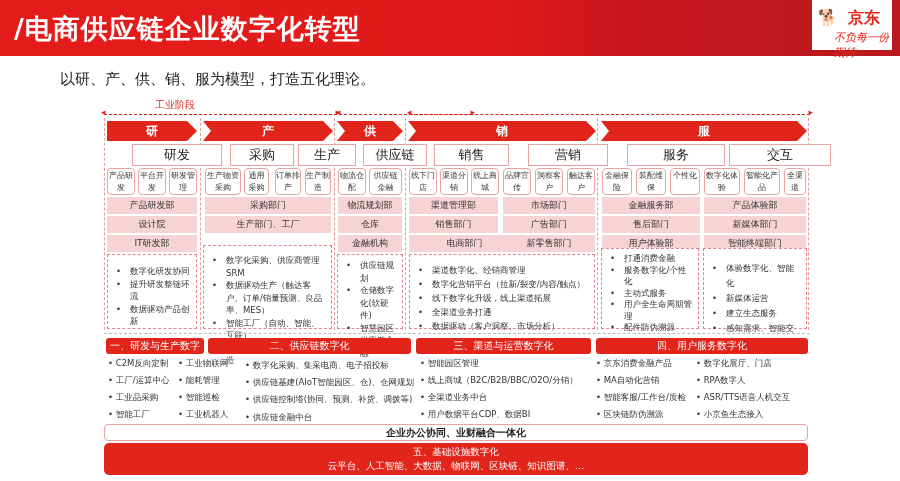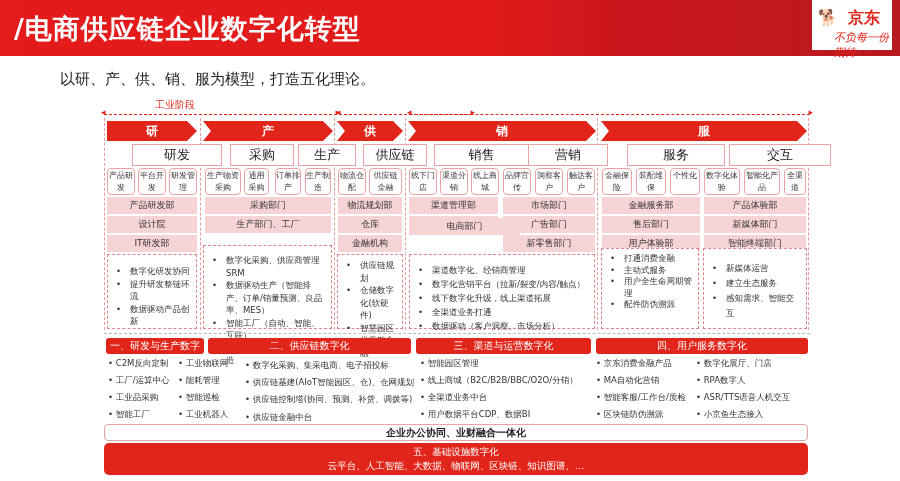--- a/index.html
+++ b/index.html
@@ -82,21 +82,21 @@
 <div class="white-box" style="left:273px;top:144px;width:58px">生产</div>
 <div class="small-box" style="left:205px;top:168px;width:36px">生产物资采购</div>
 <div class="small-box" style="left:244px;top:168px;width:25px">通用采购</div>
 <div class="small-box" style="left:275px;top:168px;width:26px">订单排产</div>
 <div class="small-box" style="left:305px;top:168px;width:26px">生产制造</div>
 <div class="pink-box" style="left:205px;top:197px;width:126px">采购部门</div>
 <div class="pink-box" style="left:205px;top:216px;width:126px">生产部门、工厂</div>
 <div class="bullet-box" style="left:203px;top:245px;width:129px;height:84px">
   <ul>
     <li>数字化采购、供应商管理SRM</li>
-    <li>数据驱动生产（智能排产、订单/销量预测、良品率、MES）</li>
+    <li>数据驱动生产（触达客户、订单/销量预测、良品率、MES）</li>
     <li>智能工厂（自动、智能、互联）</li>
     <li>数字孪生、仿真、PLM改造</li>
   </ul>
 </div>
 
 <div class="chevron" style="left:337px;top:121px;width:66px">供</div>
 <div class="white-box" style="left:338px;top:144px;width:64px">供应链</div>
 <div class="small-box" style="left:338px;top:168px;width:28px">物流仓配</div>
 <div class="small-box" style="left:369px;top:168px;width:33px">供应链金融</div>
 <div class="pink-box" style="left:338px;top:197px;width:64px">物流规划部</div>
@@ -105,31 +105,31 @@
 <div class="bullet-box" style="left:337px;top:254px;width:66px;height:75px;padding-top:4px">
   <ul>
     <li>供应链规划</li>
     <li>仓储数字化(软硬件)</li>
     <li>智慧园区</li>
     <li>供应链金融</li>
   </ul>
 </div>
 
 <div class="chevron" style="left:408px;top:121px;width:188px">销</div>
-<div class="white-box" style="left:409px;top:144px;width:95px">销售</div>
+<div class="white-box" style="left:409px;top:144px;width:75px">销售</div>
 <div class="white-box" style="left:503px;top:144px;width:80px">营销</div>
 <div class="small-box" style="left:409px;top:168px;width:28px">线下门店</div>
 <div class="small-box" style="left:440px;top:168px;width:28px">渠道分销</div>
 <div class="small-box" style="left:471px;top:168px;width:28px">线上商城</div>
 <div class="small-box" style="left:503px;top:168px;width:28px">品牌宣传</div>
 <div class="small-box" style="left:535px;top:168px;width:28px">洞察客户</div>
 <div class="small-box" style="left:567px;top:168px;width:28px">触达客户</div>
 <div class="pink-box" style="left:409px;top:197px;width:89px">渠道管理部</div>
 <div class="pink-box" style="left:409px;top:216px;width:89px">销售部门</div>
-<div class="pink-box" style="left:409px;top:218px;width:111px">电商部门</div>
+<div class="pink-box" style="left:409px;top:235px;width:111px">电商部门</div>
 <div class="pink-box" style="left:503px;top:197px;width:92px">市场部门</div>
 <div class="pink-box" style="left:503px;top:216px;width:92px">广告部门</div>
 <div class="pink-box" style="left:503px;top:235px;width:92px">新零售部门</div>
 <div class="bullet-box" style="left:409px;top:254px;width:186px;height:75px;padding-top:8px;line-height:14px">
   <ul>
     <li>渠道数字化、经销商管理</li>
     <li>数字化营销平台（拉新/裂变/内容/触点）</li>
     <li>线下数字化升级，线上渠道拓展</li>
     <li>全渠道业务打通</li>
     <li>数据驱动（客户洞察、市场分析）</li>
@@ -147,27 +147,29 @@
 <div class="small-box" style="left:784px;top:168px;width:22px">全渠道</div>
 <div class="pink-box" style="left:602px;top:197px;width:98px">金融服务部</div>
 <div class="pink-box" style="left:602px;top:216px;width:98px">售后部门</div>
 <div class="pink-box" style="left:602px;top:235px;width:98px">用户体验部</div>
 <div class="pink-box" style="left:704px;top:197px;width:102px">产品体验部</div>
 <div class="pink-box" style="left:704px;top:216px;width:102px">新媒体部门</div>
 <div class="pink-box" style="left:704px;top:235px;width:102px">智能终端部门</div>
 <div class="bullet-box" style="left:601px;top:248px;width:98px;height:81px;padding-top:4px;line-height:11.5px">
   <ul>
     <li>打通消费金融</li>
+    <li>服务数字化/个性化</li>
     <li>主动式服务</li>
     <li>用户全生命周期管理</li>
     <li>配件防伪溯源</li>
   </ul>
 </div>
 <div class="bullet-box" style="left:703px;top:248px;width:104px;height:81px;padding-top:12px;line-height:15px">
   <ul>
+    <li>体验数字化、智能化</li>
     <li>新媒体运营</li>
     <li>建立生态服务</li>
     <li>感知需求、智能交互</li>
   </ul>
 </div>
 
 <div class="hsep"></div>
 
 <div class="red-head" style="left:106px;width:98px">一、研发与生产数字化</div>
 <div class="red-head" style="left:208px;width:203px">二、供应链数字化</div>

